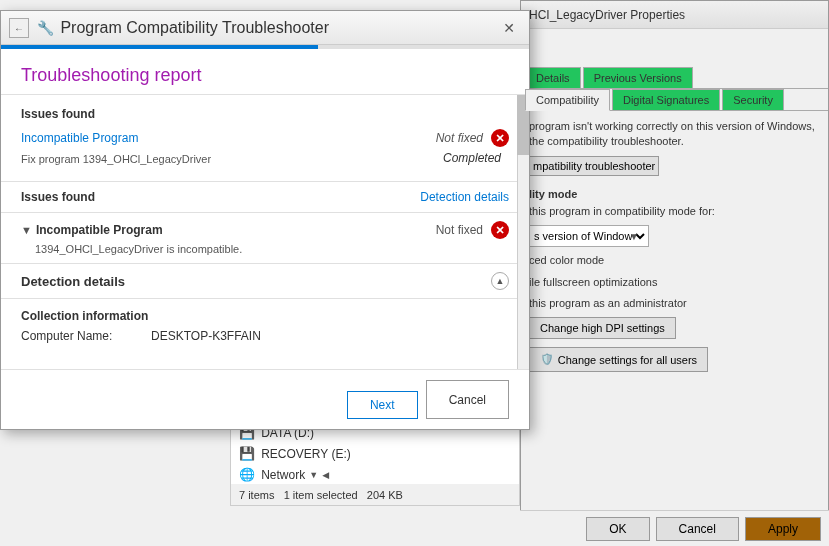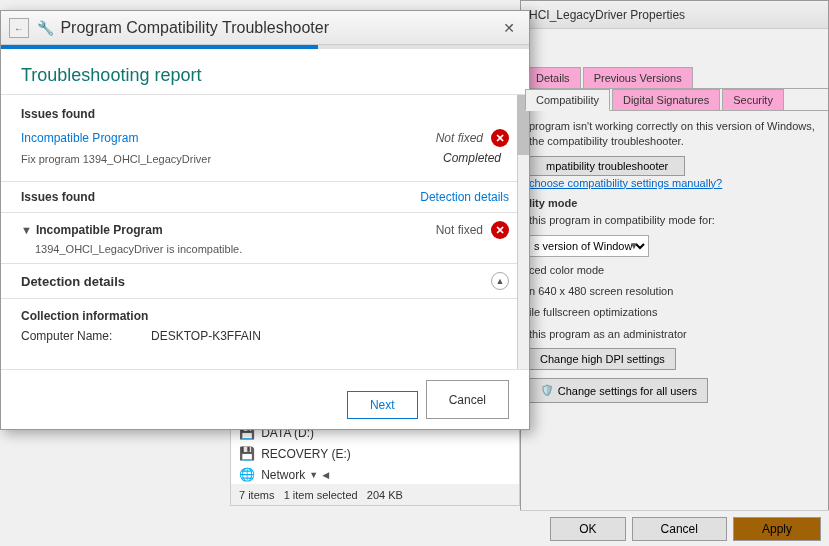--- a/index.html
+++ b/index.html
@@ -67,21 +67,21 @@
     .tabs-row {
       display: flex;
       border-bottom: 1px solid #aaa;
       background: #f0f0f0;
     }
     .tab {
       padding: 4px 10px;
       font-size: 11px;
       border: 1px solid #aaa;
       border-bottom: none;
-      background: #f9a8d4;
+      background: #22c55e;
       margin-right: 2px;
       cursor: pointer;
       color: #333;
     }
     .tab.active {
       background: #f0f0f0;
       border-bottom: 1px solid #f0f0f0;
       margin-bottom: -1px;
       z-index: 1;
     }
@@ -114,23 +114,24 @@
       width: 120px;
       font-size: 11px;
       height: 22px;
       border: 1px solid #aaa;
       background: white;
     }
 
     .btn-compat {
       background: #e0e0e0;
       border: 1px solid #999;
-      padding: 3px 16px;
-      font-size: 11px;
-      cursor: pointer;
+      padding: 3px 3px;
+      font-size: 11px;
+      cursor: pointer;
+      margin-bottom: 6px;
     }
 
     .change-dpi-btn {
       background: #e0e0e0;
       border: 1px solid #999;
       padding: 4px 10px;
       font-size: 11px;
       cursor: pointer;
       margin: 4px 0;
       display: block;
@@ -158,21 +159,21 @@
       border-top: 1px solid #ccc;
       display: flex;
       align-items: center;
       justify-content: flex-end;
       padding-right: 8px;
       gap: 6px;
     }
     .props-btn {
       background: #e0e0e0;
       border: 1px solid #999;
-      padding: 4px 28px;
+      padding: 4px 22px;
       font-size: 12px;
       cursor: pointer;
       min-width: 50px;
     }
     .props-btn.apply {
       background: #a16207;
     }
 
     
     .file-explorer-bar {
@@ -291,21 +292,21 @@
       display: flex;
       flex-direction: column;
       overflow: hidden;
     }
     .troubleshooter-header {
       padding: 16px 20px 8px 20px;
       border-bottom: 1px solid #e0e0e0;
     }
     .troubleshooter-heading {
       font-size: 18px;
-      color: #0f766e;
+      color: #a21caf;
       font-weight: 300;
     }
 
     .troubleshooter-scrollable {
       flex: 1;
       overflow-y: auto;
       padding: 0;
       position: relative;
     }
     .scrollbar-track {
@@ -543,31 +544,29 @@
 
   <div class="tabs-row" style="padding: 0 4px;">
     <div class="tab active">Compatibility</div>
     <div class="tab">Digital Signatures</div>
     <div class="tab">Security</div>
   </div>
 
   <div class="props-content">
     <p>program isn't working correctly on this version of Windows, the compatibility troubleshooter.</p>
     <button class="btn-compat">mpatibility troubleshooter</button>
-    <p><a class="props-link">choose compatibility settings manually?</a></p>
     <div class="compat-section-title">lity mode</div>
     <p>this program in compatibility mode for:</p>
     <div class="compat-row">
       <select class="compat-select">
         <option>s version of Windows</option>
       </select>
       <span style="margin-left:-20px; font-size:10px; color:#555; pointer-events:none;">▼</span>
     </div>
     <p style="margin-top:6px;">ced color mode</p>
-    <p>n 640 x 480 screen resolution</p>
     <p>ile fullscreen optimizations</p>
     <p>this program as an administrator</p>
     <button class="change-dpi-btn">Change high DPI settings</button>
     <button class="change-settings-btn">
       <span>🛡️</span>
       <span>Change settings for all users</span>
     </button>
   </div>
 </div>
 

